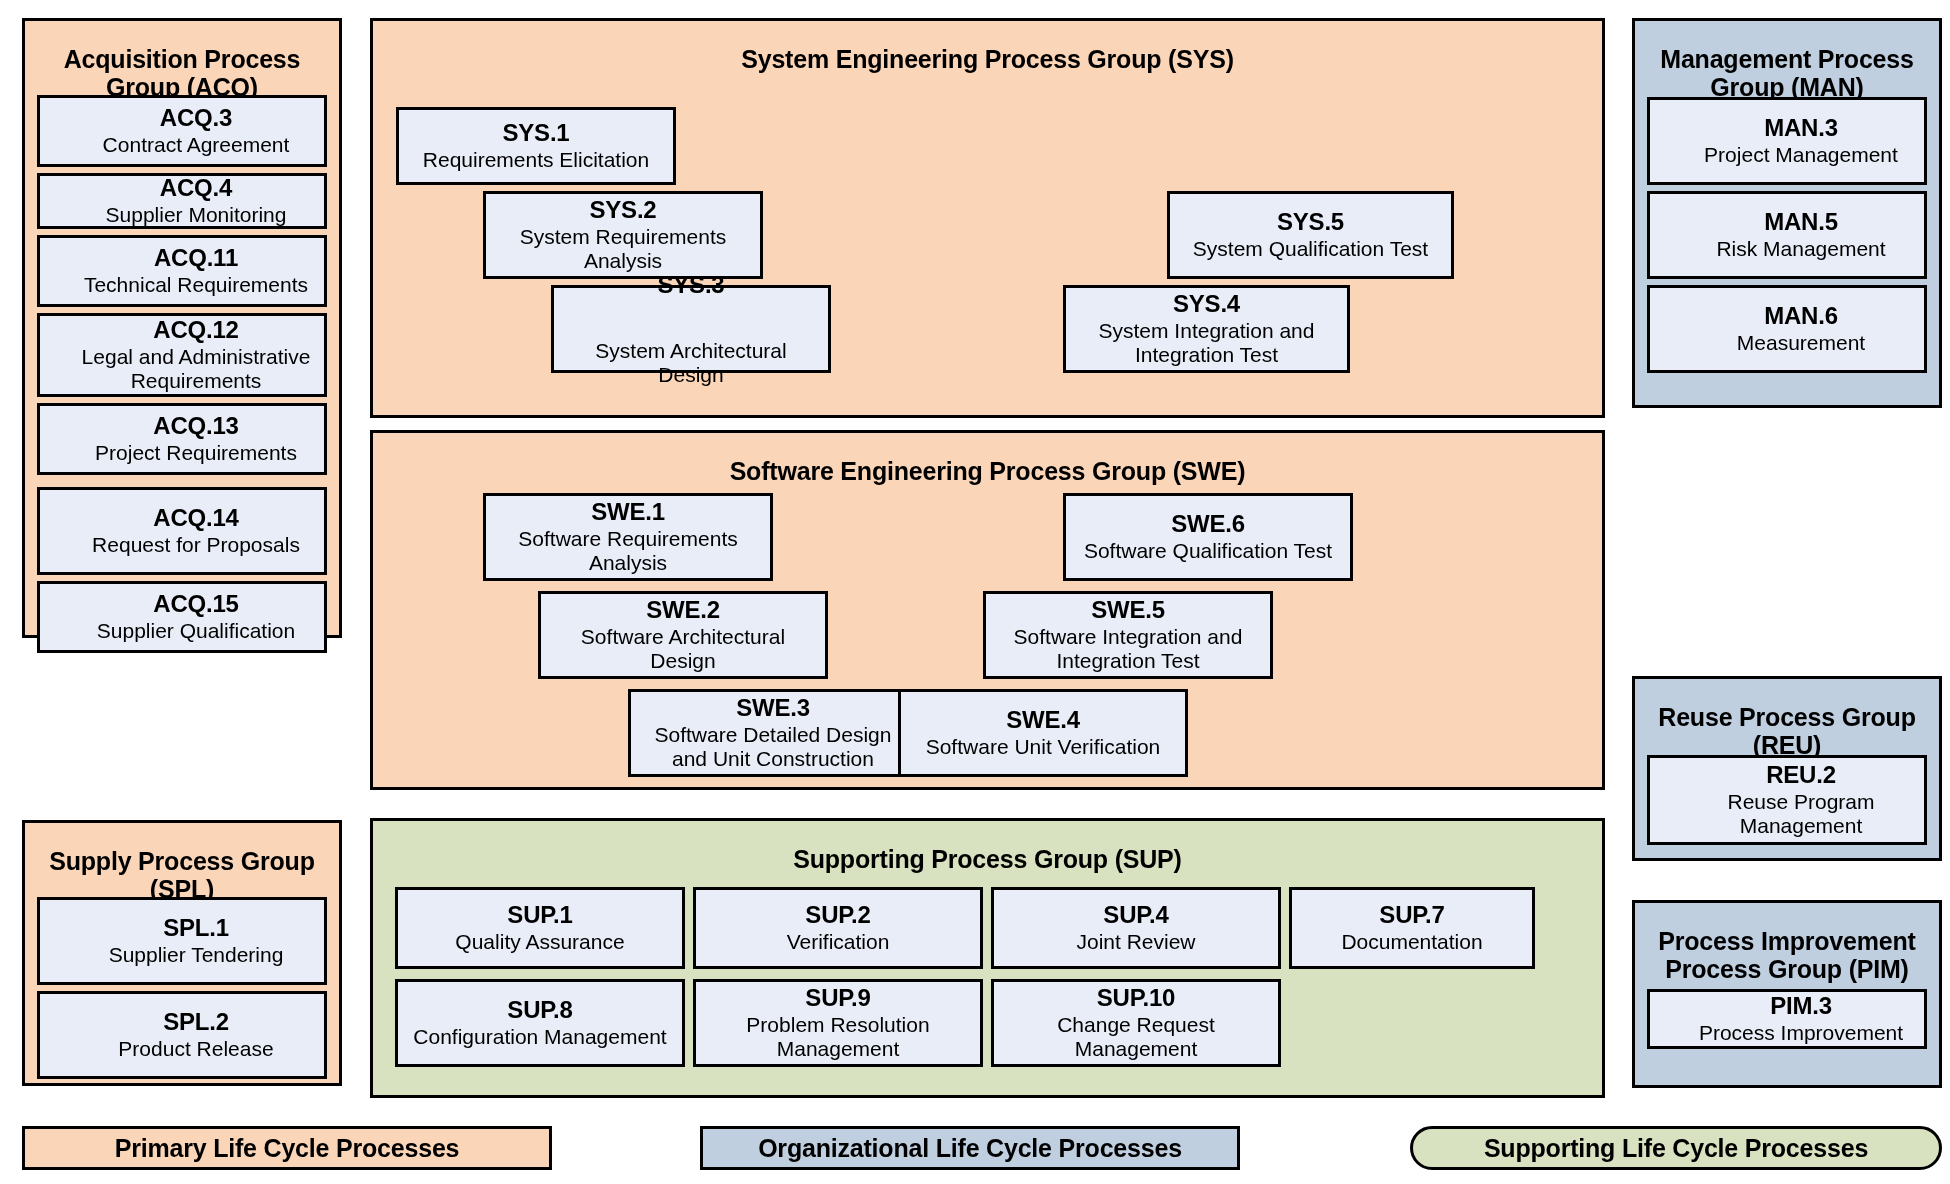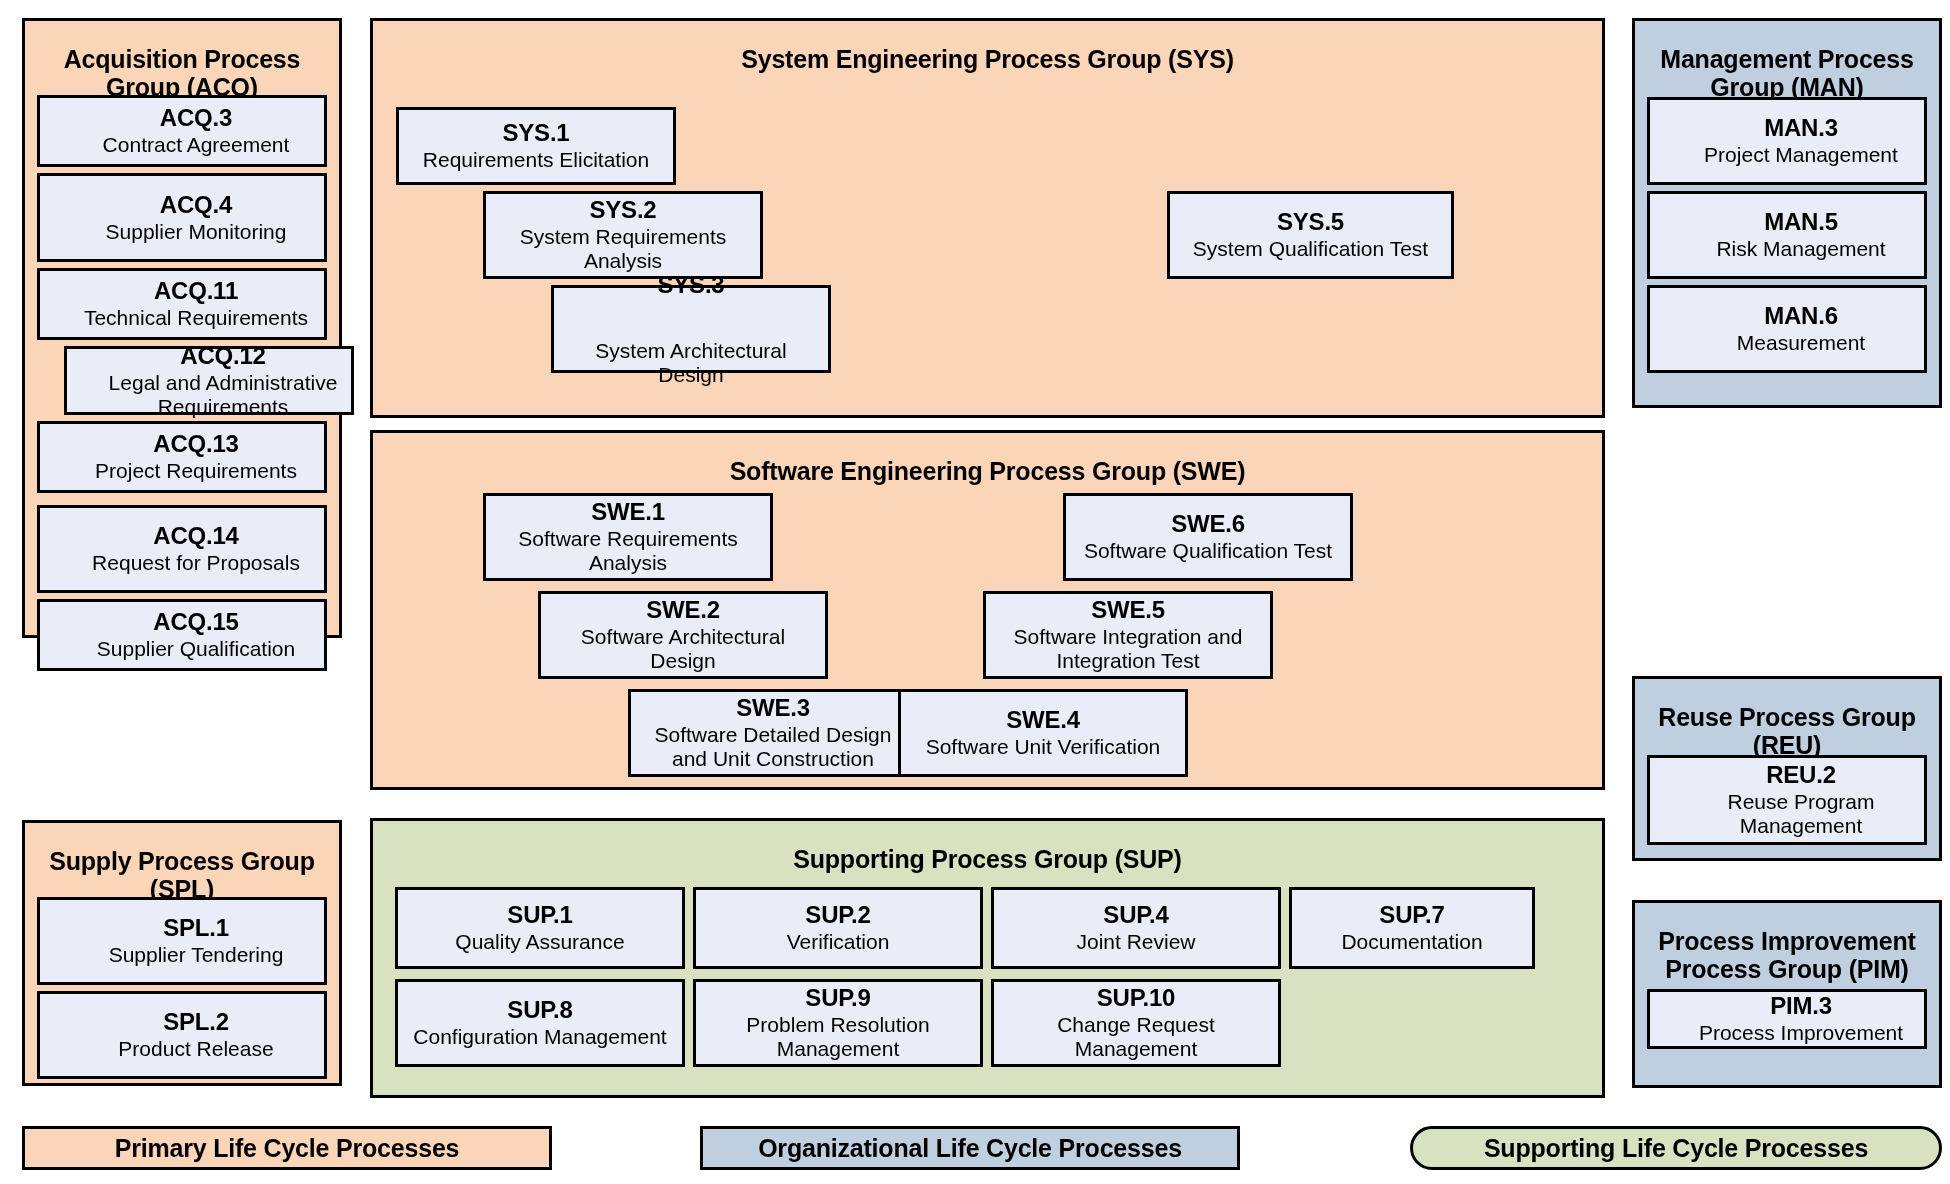--- a/index.html
+++ b/index.html
@@ -98,29 +98,29 @@
 
 <div id="canvas">
 
   <div class="group primary" style="left:22px; top:18px; width:320px; height:620px;">
     <div class="group-title">Acquisition Process Group (ACQ)</div>
     <div class="stack" style="top:74px;">
       <div class="proc" style="height:72px;">
         <div class="pid">ACQ.3</div>
         <div class="pname">Contract Agreement</div>
       </div>
-      <div class="proc" style="height:89px;">
+      <div class="proc" style="height:56px;">
         <div class="pid">ACQ.4</div>
         <div class="pname">Supplier Monitoring</div>
       </div>
       <div class="proc" style="height:72px;">
         <div class="pid">ACQ.11</div>
         <div class="pname">Technical Requirements</div>
       </div>
-      <div class="proc" style="height:69px;margin-left:27px;">
+      <div class="proc" style="height:84px;">
         <div class="pid">ACQ.12</div>
         <div class="pname">Legal and Administrative Requirements</div>
       </div>
       <div class="proc" style="height:72px;">
         <div class="pid">ACQ.13</div>
         <div class="pname">Project Requirements</div>
       </div>
       <div class="proc" style="height:88px;margin-top:12px;">
         <div class="pid">ACQ.14</div>
         <div class="pname">Request for Proposals</div>
@@ -157,20 +157,24 @@
     <div class="proc" style="left:110px; top:170px; width:280px; height:88px;">
       <div class="pid">SYS.2</div>
       <div class="pname">System Requirements Analysis</div>
     </div>
 
     <div class="proc" style="left:178px; top:264px; width:280px; height:88px;gap:39px;">
       <div class="pid">SYS.3</div>
       <div class="pname">System Architectural Design</div>
     </div>
 
+    <div class="proc" style="left:690px; top:264px; width:287px; height:88px;">
+      <div class="pid">SYS.4</div>
+      <div class="pname">System Integration and Integration Test</div>
+    </div>
 
     <div class="proc" style="left:794px; top:170px; width:287px; height:88px;">
       <div class="pid">SYS.5</div>
       <div class="pname">System Qualification Test</div>
     </div>
   </div>
 
   <div class="group primary" style="left:370px; top:430px; width:1235px; height:360px;">
     <div class="group-title">Software Engineering Process Group (SWE)</div>
 

